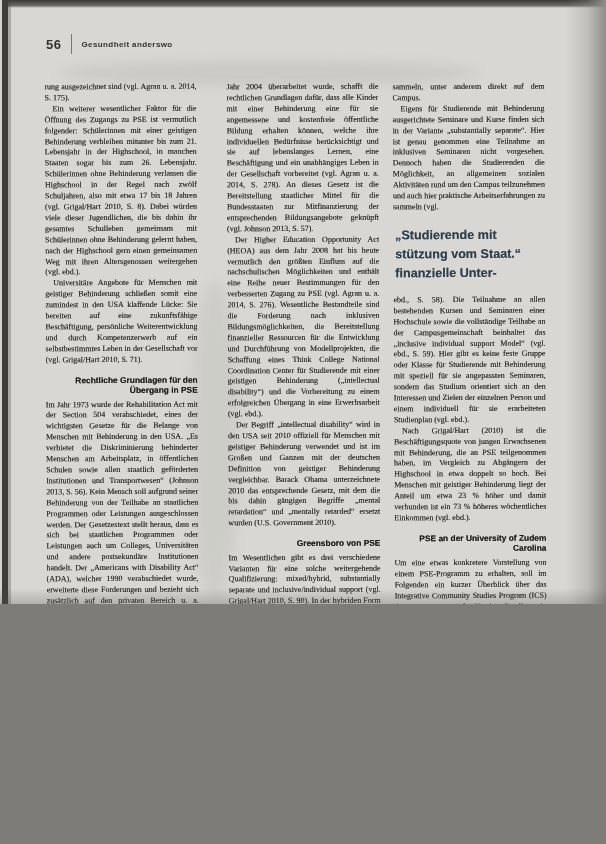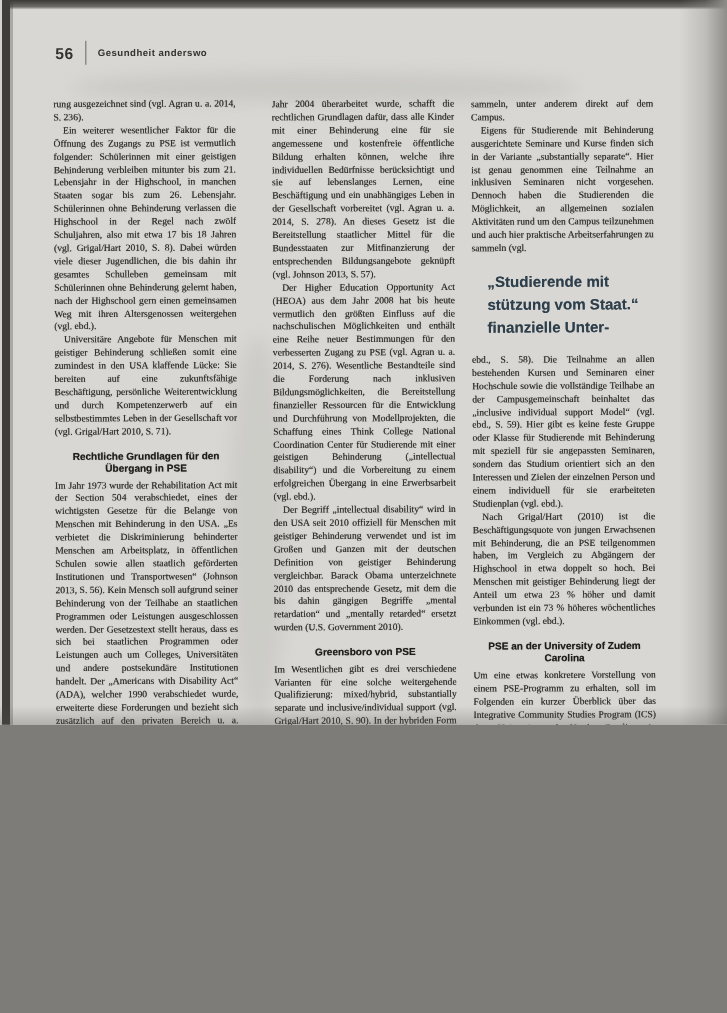--- a/index.html
+++ b/index.html
@@ -32,22 +32,22 @@
   
   .col{position:absolute;top:82px;width:152px;height:722px;overflow:hidden;
     font-size:8px;line-height:10.9px;text-align:justify;color:#2e2d2a;
     text-shadow:0 0 .6px rgba(46,45,42,.75);hyphens:auto;transform:rotate(-.25deg);}
   .col1{left:46px;}
   .col2{left:228px;}
   .col3{left:394px;}
   .para{margin:0;}
   .para.indent{text-indent:8px;}
   .subhead{font-family:"Liberation Sans","DejaVu Sans",sans-serif;font-weight:bold;
-    font-size:8.4px;line-height:10.5px;color:#1f1e1c;margin:9px 0 4px 0;text-align:center;}
-  .pull-quote{margin:13px 0 12px 13px;font-family:"Liberation Sans","DejaVu Sans",sans-serif;
+    font-size:8.4px;line-height:10.5px;color:#1f1e1c;margin:9px 0 4px 0;text-align:right;}
+  .pull-quote{margin:13px 0 12px 2px;font-family:"Liberation Sans","DejaVu Sans",sans-serif;
     font-weight:bold;font-size:12.6px;line-height:19px;color:#2e3f4c;text-align:left;
     text-shadow:0 0 .5px rgba(46,63,76,.6);}
 
   
   .footer{position:absolute;left:46px;top:803px;width:500px;text-align:right;
     font-family:"Liberation Sans","DejaVu Sans",sans-serif;font-size:6.4px;
     letter-spacing:.3px;color:#55544f;}
 </style>
 </head>
 <body>
@@ -59,21 +59,21 @@
   <div class="blotch b2"></div>
   <div class="blotch b3"></div>
 
   <div class="header">
     <span class="page-num">56</span>
     <span class="head-bar"></span>
     <span class="section-name">Gesundheit anderswo</span>
   </div>
 
   <div class="col col1">
-    <p class="para">rung ausgezeichnet sind (vgl. Agran u. a. 2014, S. 236).</p>
+    <p class="para">rung ausgezeichnet sind (vgl. Agran u. a. 2014, S. 175).</p>
     <p class="para indent">Ein weiterer wesentlicher Faktor für die Öffnung des Zugangs zu PSE ist vermutlich folgender: Schülerinnen mit einer geistigen Behinderung verbleiben mitunter bis zum 21. Lebensjahr in der Highschool, in manchen Staaten sogar bis zum 26. Lebensjahr. Schülerinnen ohne Behinderung verlassen die Highschool in der Regel nach zwölf Schuljahren, also mit etwa 17 bis 18 Jahren (vgl. Grigal/Hart 2010, S. 8). Dabei würden viele dieser Jugendlichen, die bis dahin ihr gesamtes Schulleben gemeinsam mit Schülerinnen ohne Behinderung gelernt haben, nach der Highschool gern einen gemeinsamen Weg mit ihren Altersgenossen weitergehen (vgl. ebd.).</p>
     <p class="para indent">Universitäre Angebote für Menschen mit geistiger Behinderung schließen somit eine zumindest in den USA klaffende Lücke: Sie bereiten auf eine zukunftsfähige Beschäftigung, persönliche Weiterentwicklung und durch Kompetenzerwerb auf ein selbstbestimmtes Leben in der Gesellschaft vor (vgl. Grigal/Hart 2010, S. 71).</p>
     <h3 class="subhead">Rechtliche Grundlagen für den Übergang in PSE</h3>
     <p class="para">Im Jahr 1973 wurde der Rehabilitation Act mit der Section 504 verabschiedet, eines der wichtigsten Gesetze für die Belange von Menschen mit Behinderung in den USA. „Es verbietet die Diskriminierung behinderter Menschen am Arbeitsplatz, in öffentlichen Schulen sowie allen staatlich geförderten Institutionen und Transportwesen“ (Johnson 2013, S. 56). Kein Mensch soll aufgrund seiner Behinderung von der Teilhabe an staatlichen Programmen oder Leistungen ausgeschlossen werden. Der Gesetzestext stellt heraus, dass es sich bei staatlichen Programmen oder Leistungen auch um Colleges, Universitäten und andere postsekundäre Institutionen handelt. Der „Americans with Disability Act“ (ADA), welcher 1990 verabschiedet wurde, erweiterte diese Forderungen und bezieht sich zusätzlich auf den privaten Bereich u. a. Darüber hinaus fordert der ADA barrierefreie Zugänge zu öffentlichen Gebäuden und unter anderem das Verbot von Diskriminierung am Arbeitsplatz (vgl. ebd., S. 57).</p>
     <p class="para indent">Der Individuals with Disabilities Education Improvement Act (IDEA), welcher ursprünglich 1981 verabschiedet und im</p>
   </div>
 
   <div class="col col2">
     <p class="para">Jahr 2004 überarbeitet wurde, schafft die rechtlichen Grundlagen dafür, dass alle Kinder mit einer Behinderung eine für sie angemessene und kostenfreie öffentliche Bildung erhalten können, welche ihre individuellen Bedürfnisse berücksichtigt und sie auf lebenslanges Lernen, eine Beschäftigung und ein unabhängiges Leben in der Gesellschaft vorbereitet (vgl. Agran u. a. 2014, S. 278). An dieses Gesetz ist die Bereitstellung staatlicher Mittel für die Bundesstaaten zur Mitfinanzierung der entsprechenden Bildungsangebote geknüpft (vgl. Johnson 2013, S. 57).</p>
     <p class="para indent">Der Higher Education Opportunity Act (HEOA) aus dem Jahr 2008 hat bis heute vermutlich den größten Einfluss auf die nachschulischen Möglichkeiten und enthält eine Reihe neuer Bestimmungen für den verbesserten Zugang zu PSE (vgl. Agran u. a. 2014, S. 276). Wesentliche Bestandteile sind die Forderung nach inklusiven Bildungsmöglichkeiten, die Bereitstellung finanzieller Ressourcen für die Entwicklung und Durchführung von Modellprojekten, die Schaffung eines Think College National Coordination Center für Studierende mit einer geistigen Behinderung („intellectual disability“) und die Vorbereitung zu einem erfolgreichen Übergang in eine Erwerbsarbeit (vgl. ebd.).</p>

